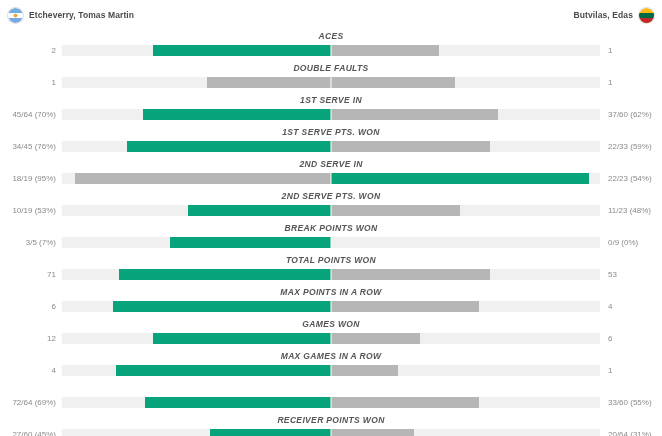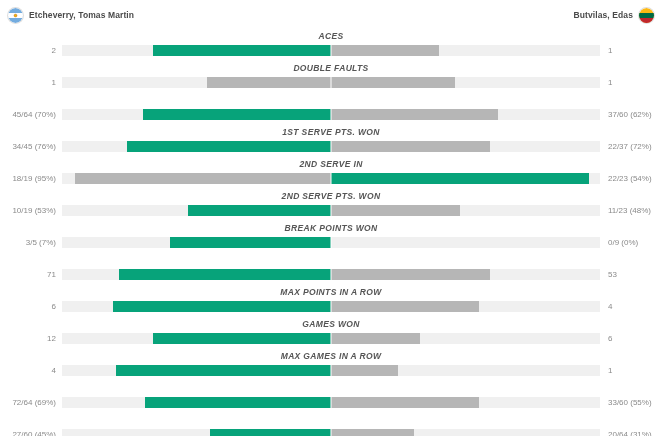--- a/index.html
+++ b/index.html
@@ -196,20 +196,21 @@
             </div>
             <div class="half right">
               <div class="fill lose" style="width:46%"></div>
             </div>
             <div class="center-line"></div>
           </div>
           <div class="val right">1</div>
         </div>
       </div>
       <div class="stat-row">
+        <div class="stat-label">1ST SERVE IN</div>
         <div class="bar-line">
           <div class="val left">45/64 (70%)</div>
           <div class="track">
             <div class="half left">
               <div class="fill win" style="width:70%"></div>
             </div>
             <div class="half right">
               <div class="fill lose" style="width:62%"></div>
             </div>
             <div class="center-line"></div>
@@ -223,21 +224,21 @@
           <div class="val left">34/45 (76%)</div>
           <div class="track">
             <div class="half left">
               <div class="fill win" style="width:76%"></div>
             </div>
             <div class="half right">
               <div class="fill lose" style="width:59%"></div>
             </div>
             <div class="center-line"></div>
           </div>
-          <div class="val right">22/37 (72%)</div>
+          <div class="val right">22/33 (59%)</div>
         </div>
       </div>
       <div class="stat-row">
         <div class="stat-label">2ND SERVE IN</div>
         <div class="bar-line">
           <div class="val left">18/19 (95%)</div>
           <div class="track">
             <div class="half left">
               <div class="fill lose" style="width:95%"></div>
             </div>
@@ -275,20 +276,21 @@
             </div>
             <div class="half right">
               <div class="fill lose" style="width:0%"></div>
             </div>
             <div class="center-line"></div>
           </div>
           <div class="val right">0/9 (0%)</div>
         </div>
       </div>
       <div class="stat-row">
+        <div class="stat-label">TOTAL POINTS WON</div>
         <div class="bar-line">
           <div class="val left">71</div>
           <div class="track">
             <div class="half left">
               <div class="fill win" style="width:79%"></div>
             </div>
             <div class="half right">
               <div class="fill lose" style="width:59%"></div>
             </div>
             <div class="center-line"></div>
@@ -353,20 +355,21 @@
             </div>
             <div class="half right">
               <div class="fill lose" style="width:55%"></div>
             </div>
             <div class="center-line"></div>
           </div>
           <div class="val right">33/60 (55%)</div>
         </div>
       </div>
       <div class="stat-row">
+        <div class="stat-label">RECEIVER POINTS WON</div>
         <div class="bar-line">
           <div class="val left">27/60 (45%)</div>
           <div class="track">
             <div class="half left">
               <div class="fill win" style="width:45%"></div>
             </div>
             <div class="half right">
               <div class="fill lose" style="width:31%"></div>
             </div>
             <div class="center-line"></div>

